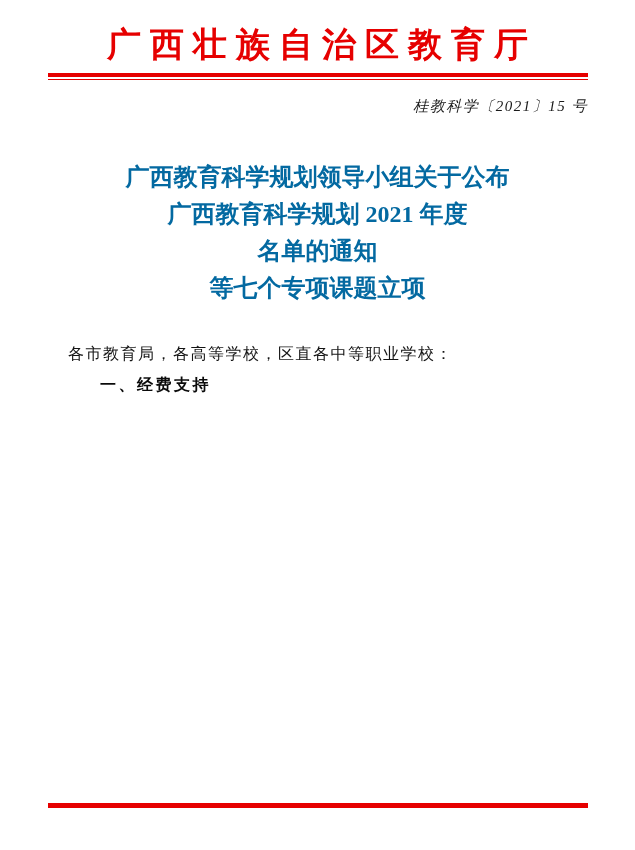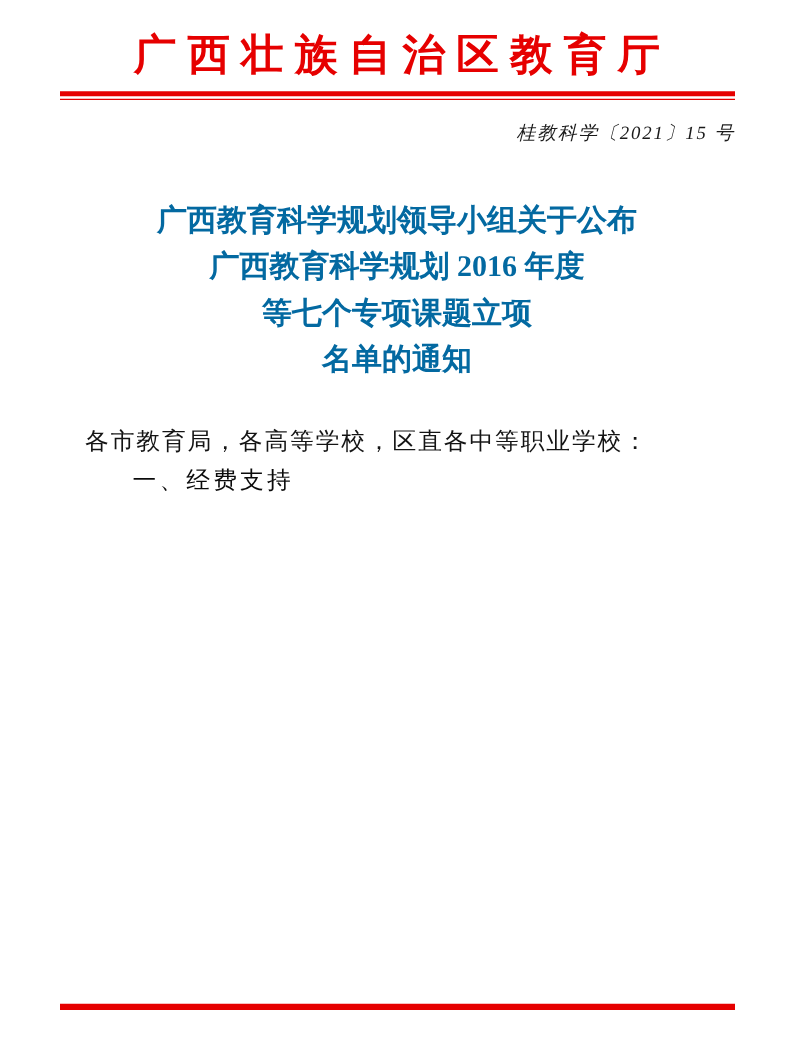--- a/index.html
+++ b/index.html
@@ -51,36 +51,36 @@
     font-weight: bold;
     color: #0369a1;
     font-size: 24px;
     line-height: 37px;
   }
   .title-line {
     white-space: nowrap;
   }
   .body-block {
     margin: 31px 65px 0 68px;
-    font-size: 19px;
+    font-size: 16px;
     line-height: 31px;
     text-align: justify;
     text-justify: inter-character;
     letter-spacing: 1.5px;
   }
   .body-block p {
     margin: 0;
   }
   .indent {
     text-indent: 2em;
   }
   .section-heading {
     text-indent: 2em;
     font-family: "Liberation Sans", "DejaVu Sans", sans-serif;
-    font-weight: normal;
+    font-weight: bold;
     letter-spacing: 2.5px;
     color: #0a0a0a;
   }
   
   .footer-rule {
     position: absolute;
     left: 48px;
     right: 47px;
     top: 803px;
     height: 4.5px;
@@ -93,23 +93,23 @@
 <div class="page">
 
   <h1 class="agency-header">广西壮族自治区教育厅</h1>
 
   <div class="header-rule"></div>
 
   <div class="doc-number">桂教科学〔2021〕15 号</div>
 
   <div class="title-block">
     <div class="title-line">广西教育科学规划领导小组关于公布</div>
-    <div class="title-line">广西教育科学规划 2016 年度</div>
+    <div class="title-line">广西教育科学规划 2021 年度</div>
+    <div class="title-line">名单的通知</div>
     <div class="title-line">等七个专项课题立项</div>
-    <div class="title-line">名单的通知</div>
   </div>
 
   <div class="body-block">
     <p>各市教育局，各高等学校，区直各中等职业学校：</p>
     <p class="section-heading">一、经费支持</p>
   </div>
 
   <div class="footer-rule"></div>
 
 </div>

